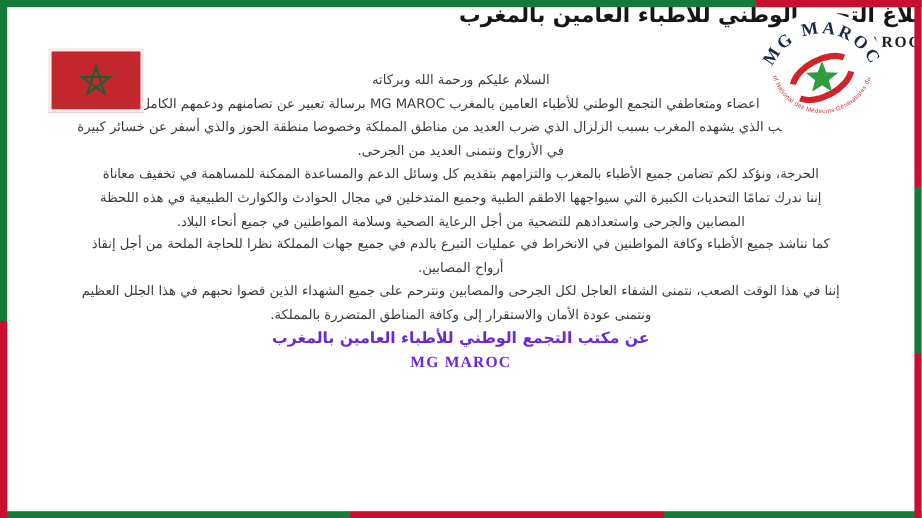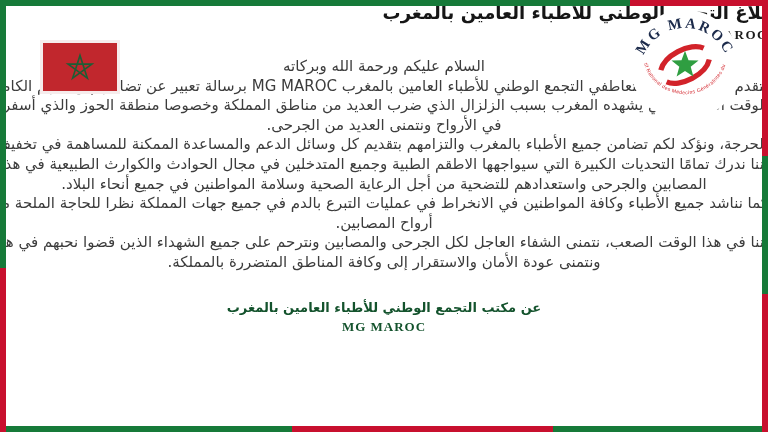--- a/index.html
+++ b/index.html
@@ -21,24 +21,24 @@
     background:linear-gradient(to bottom,var(--red,#c8102e) 0 36%,var(--green,#167a39) 36% 68%,var(--red,#c8102e) 68% 100%);}
 
   .flag{position:absolute;left:40px;top:40px;border:3px solid #f6ecec;background:#c1272d;line-height:0;}
   .logo{position:absolute;right:26px;top:8px;line-height:0;}
 
   .header-text{text-align:right;direction:rtl;}
   .doc-title{font-size:18px;font-weight:bold;color:#161616;line-height:26px;}
   .doc-subtitle{font-family:"Liberation Serif","DejaVu Serif",serif;font-weight:bold;
     font-size:13px;letter-spacing:1.5px;color:#1c1c1c;line-height:18px;}
 
-  .body-text{margin-top:13px;direction:rtl;text-align:center;color:#3c3c3c;font-size:15px;}
+  .body-text{margin-top:13px;direction:rtl;text-align:center;color:#3c3c3c;font-size:11px;}
   .body-text .line{line-height:19.6px;white-space:nowrap;}
 
-  .footer{margin-top:25px;text-align:center;direction:rtl;color:#14532d;}
+  .footer{text-align:center;direction:rtl;color:#6d28d9;}
   .footer-line1{font-weight:bold;font-size:13px;line-height:19px;}
   .footer-line2{font-family:"Liberation Serif","DejaVu Serif",serif;font-weight:bold;
     font-size:13px;letter-spacing:1px;line-height:19px;}
 
   .logo-top-text{font-family:"Liberation Serif","DejaVu Serif",serif;font-weight:bold;
     font-size:15.5px;letter-spacing:2.5px;fill:var(--navy,#1b2a4a);}
   .logo-bottom-text{font-family:"Liberation Sans",sans-serif;font-size:5.3px;
     letter-spacing:.4px;fill:var(--logo-red,#d2232a);}
   .logo-star{fill:var(--logo-green,#2f9e41);}
   .logo-swoosh{stroke:var(--logo-red,#d2232a);fill:none;}

